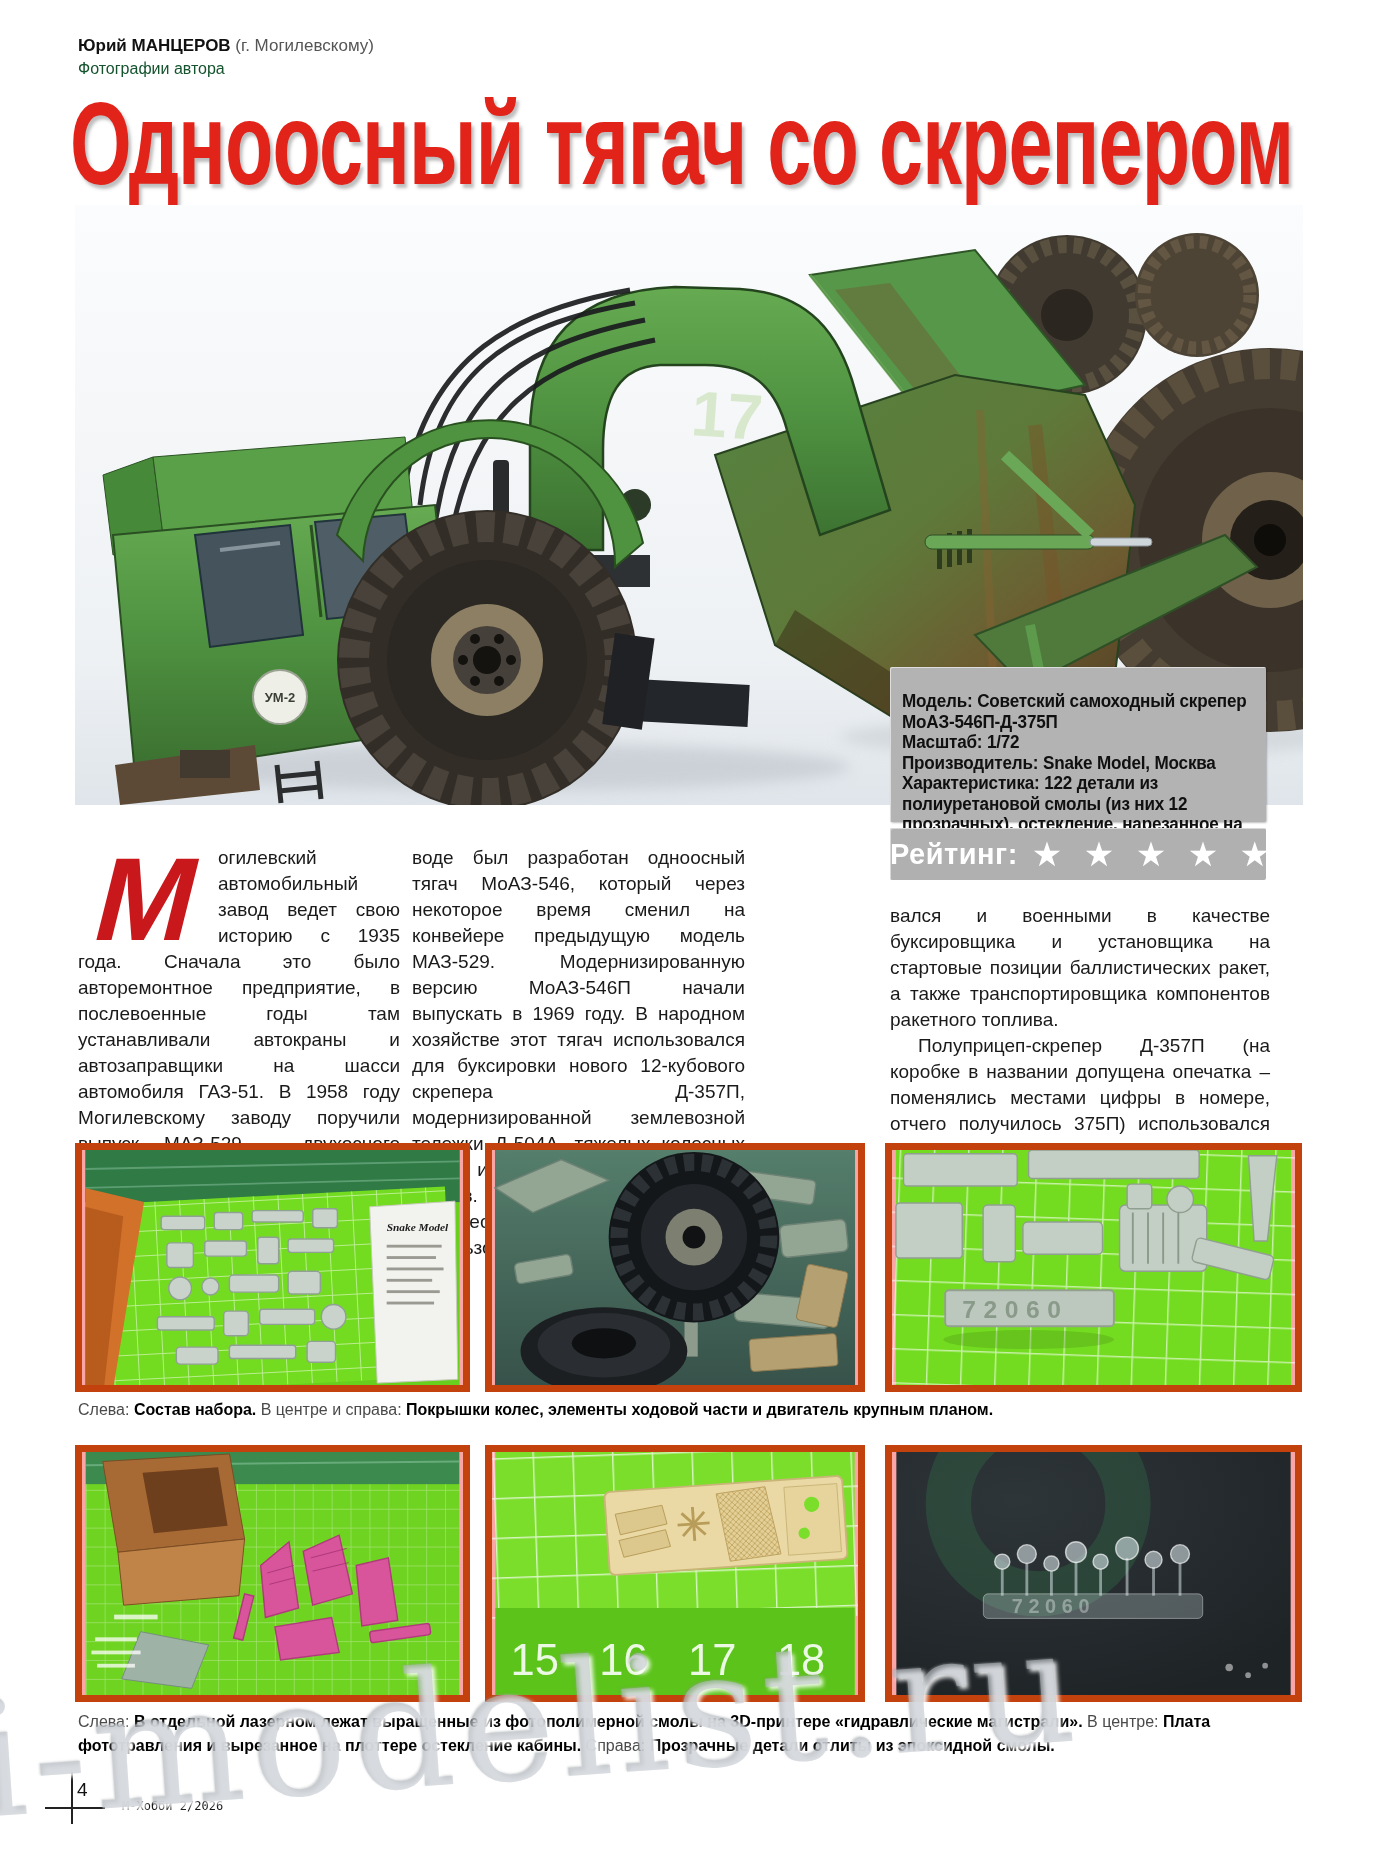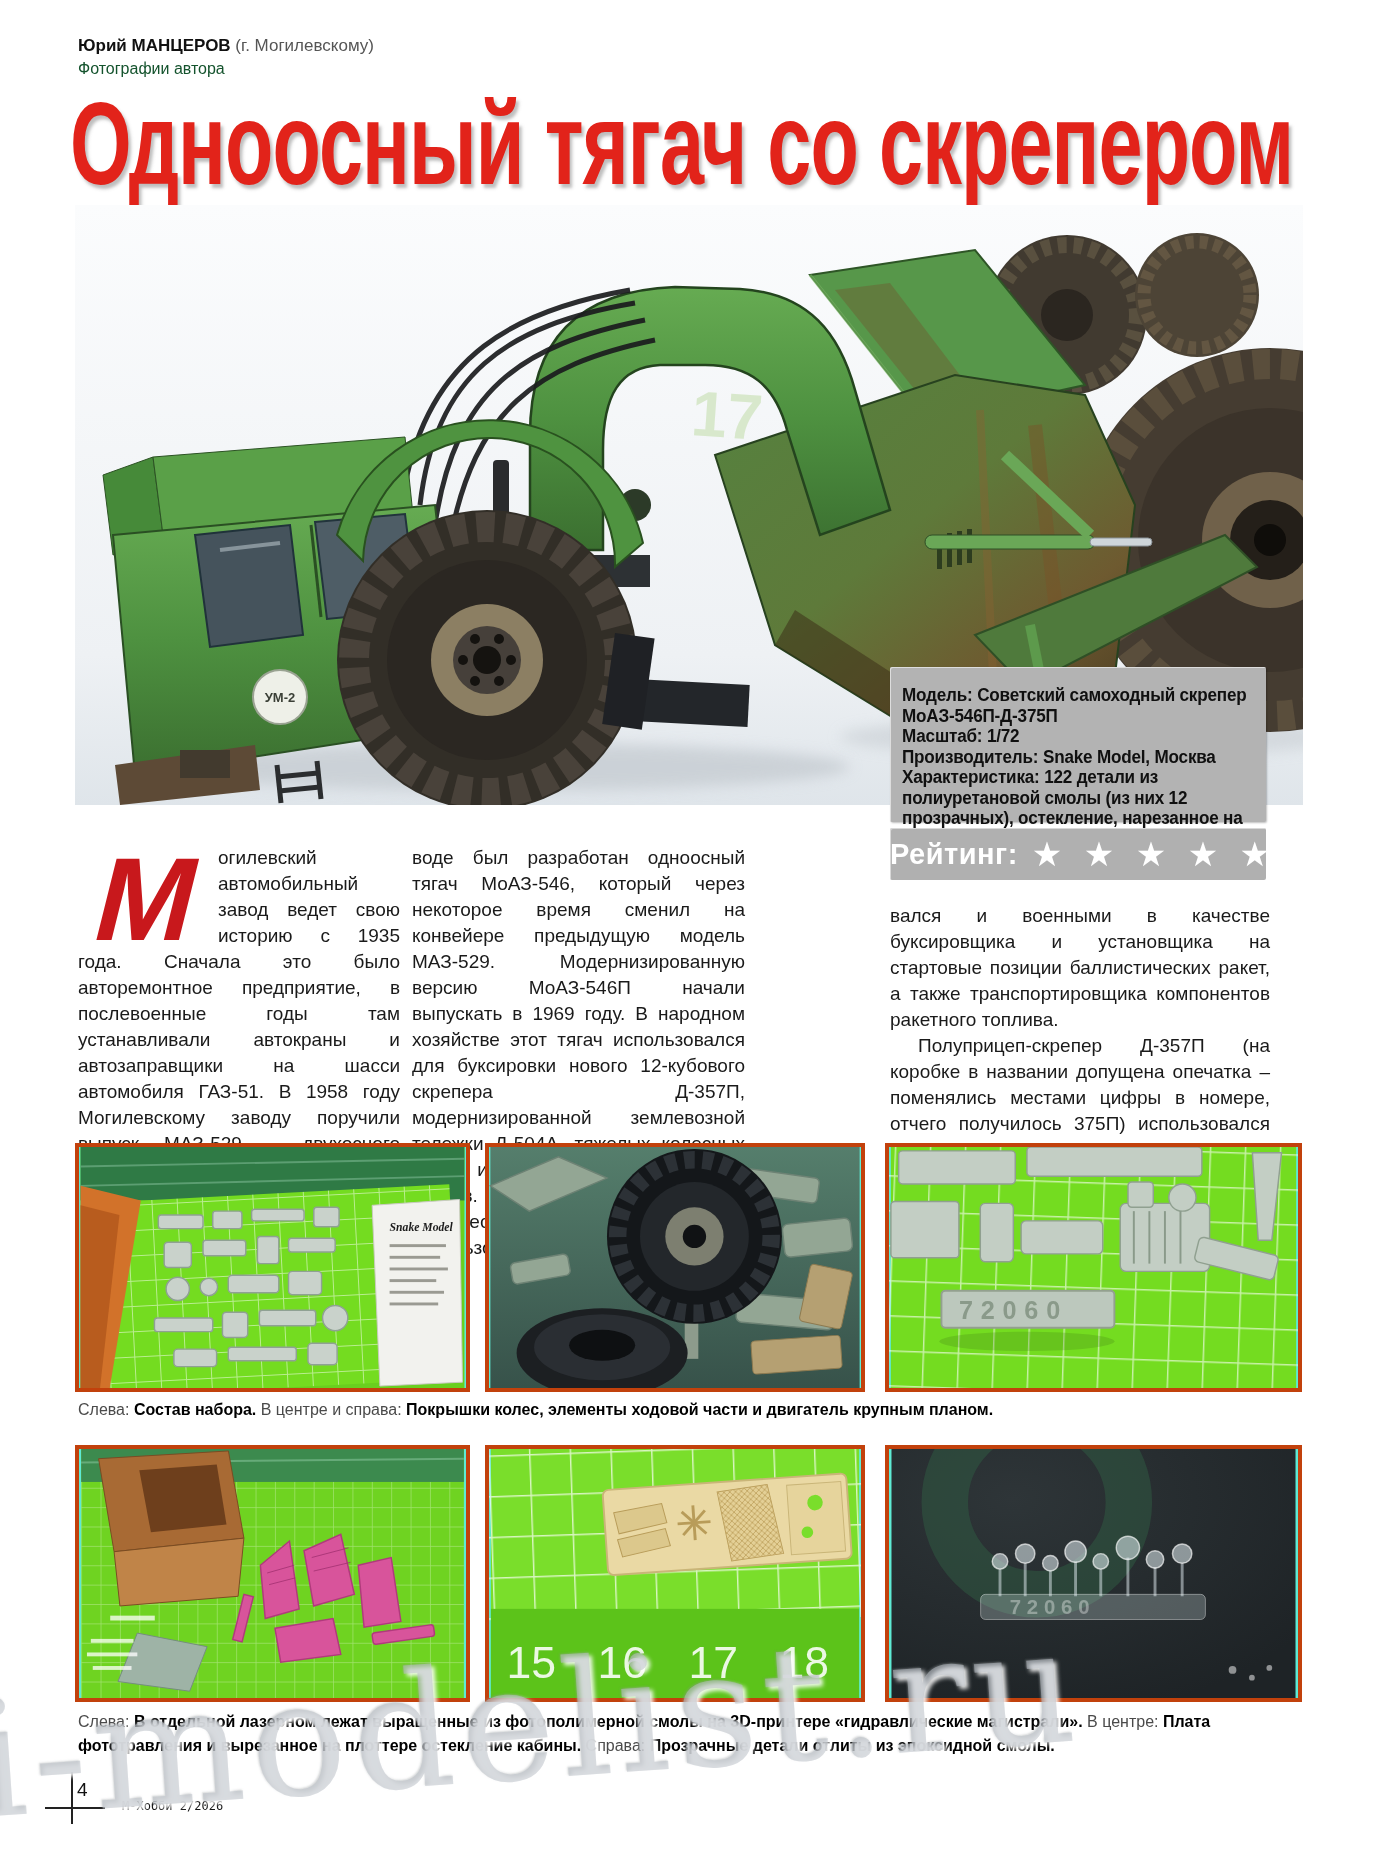--- a/index.html
+++ b/index.html
@@ -18,42 +18,42 @@
       white-space:nowrap;letter-spacing:-1px;line-height:1;
       transform:scale(.9,1.32);transform-origin:0 0;
       text-shadow:3px 3px 3px rgba(110,110,110,.45);}
 
   
   #main-photo{left:75px;top:205px;width:1228px;height:600px;}
 
   
   #info-box{left:890px;top:667px;width:376px;height:155px;background:#b3b3b3;
       border-radius:2px;box-shadow:inset 1px 1px 0 rgba(255,255,255,.55), 1px 1px 2px rgba(0,0,0,.25);
-      padding:18px 12px;box-sizing:border-box;z-index:4;}
+      padding:24px 12px;box-sizing:border-box;z-index:4;}
   #info-box .inner{transform:scaleX(.95);transform-origin:0 0;width:105%;
       font-size:18px;line-height:20.5px;font-weight:700;color:#101010;letter-spacing:-.2px;}
   
   #rating-box{left:890px;top:828px;width:376px;height:52px;background:#b0b0b0;border-radius:2px;
       box-shadow:inset 1px 1px 0 rgba(255,255,255,.5);display:flex;align-items:center;z-index:4;}
   #rating-box .lbl{font-size:29px;font-weight:700;color:#ffffff;margin-left:0;letter-spacing:.5px;}
   #rating-box .stars{font-size:34px;color:#ffffff;margin-left:14px;letter-spacing:6px;white-space:nowrap;}
 
   
   .col{font-size:19px;line-height:26px;color:#1a1a1a;text-align:justify;}
   #col1{left:78px;top:845px;width:322px;}
   #col2{left:412px;top:845px;width:333px;}
   #col3{left:890px;top:903px;width:380px;}
   .col p{margin:0;}
   .col p.ind{text-indent:28px;}
   #dropcap-spacer{float:left;width:140px;height:80px;}
   #dropcap{left:84px;top:840px;font-size:118px;line-height:1;font-weight:700;color:#c8181c;
       transform:skewX(-14deg);transform-origin:0 100%;z-index:2;}
 
   
-  .photo{border:4px solid #c2410c;box-sizing:border-box;overflow:hidden;background:#5eead4;}
+  .photo{border:7px solid #c2410c;box-sizing:border-box;overflow:hidden;background:#fca5a5;}
   #ph-r1c1{left:75px;top:1143px;width:395px;height:249px;}
   #ph-r1c2{left:485px;top:1143px;width:380px;height:249px;}
   #ph-r1c3{left:885px;top:1143px;width:417px;height:249px;}
   #ph-r2c1{left:75px;top:1445px;width:395px;height:257px;}
   #ph-r2c2{left:485px;top:1445px;width:380px;height:257px;}
   #ph-r2c3{left:885px;top:1445px;width:417px;height:257px;}
   .photo svg{display:block;width:100%;height:100%;}
 
   
   .caption{font-size:16px;line-height:24px;color:#4a4a4a;}

